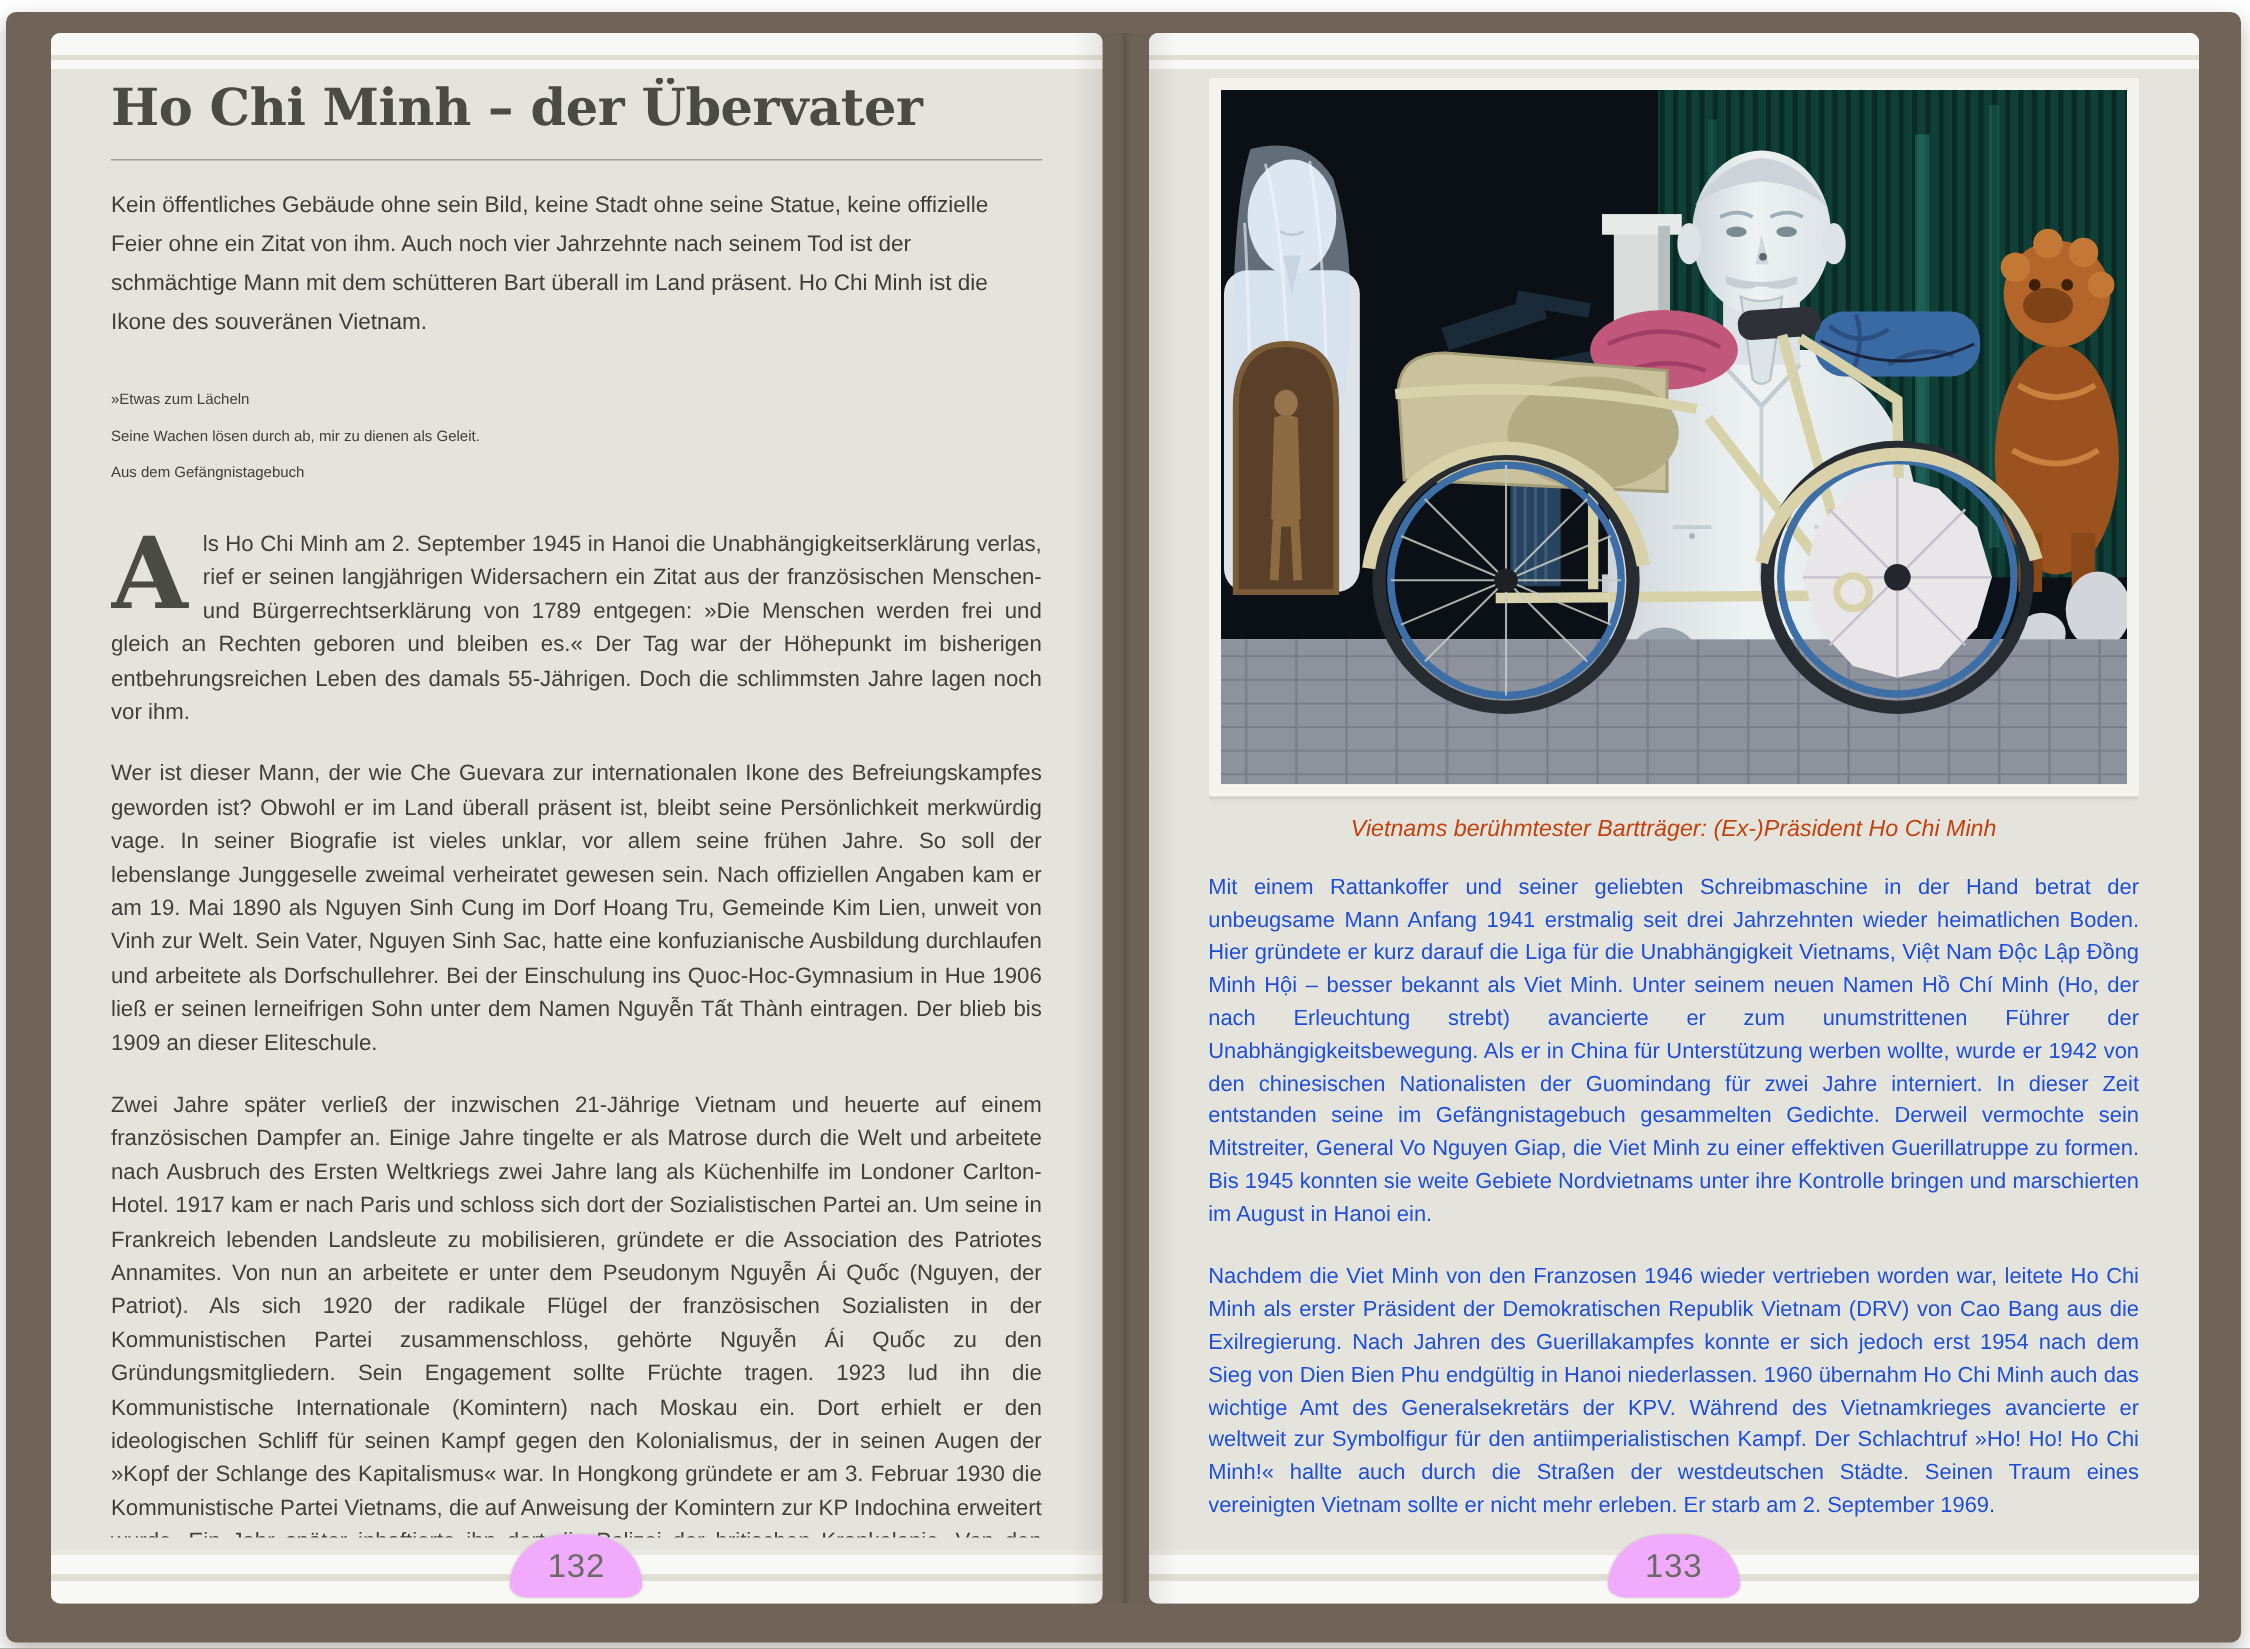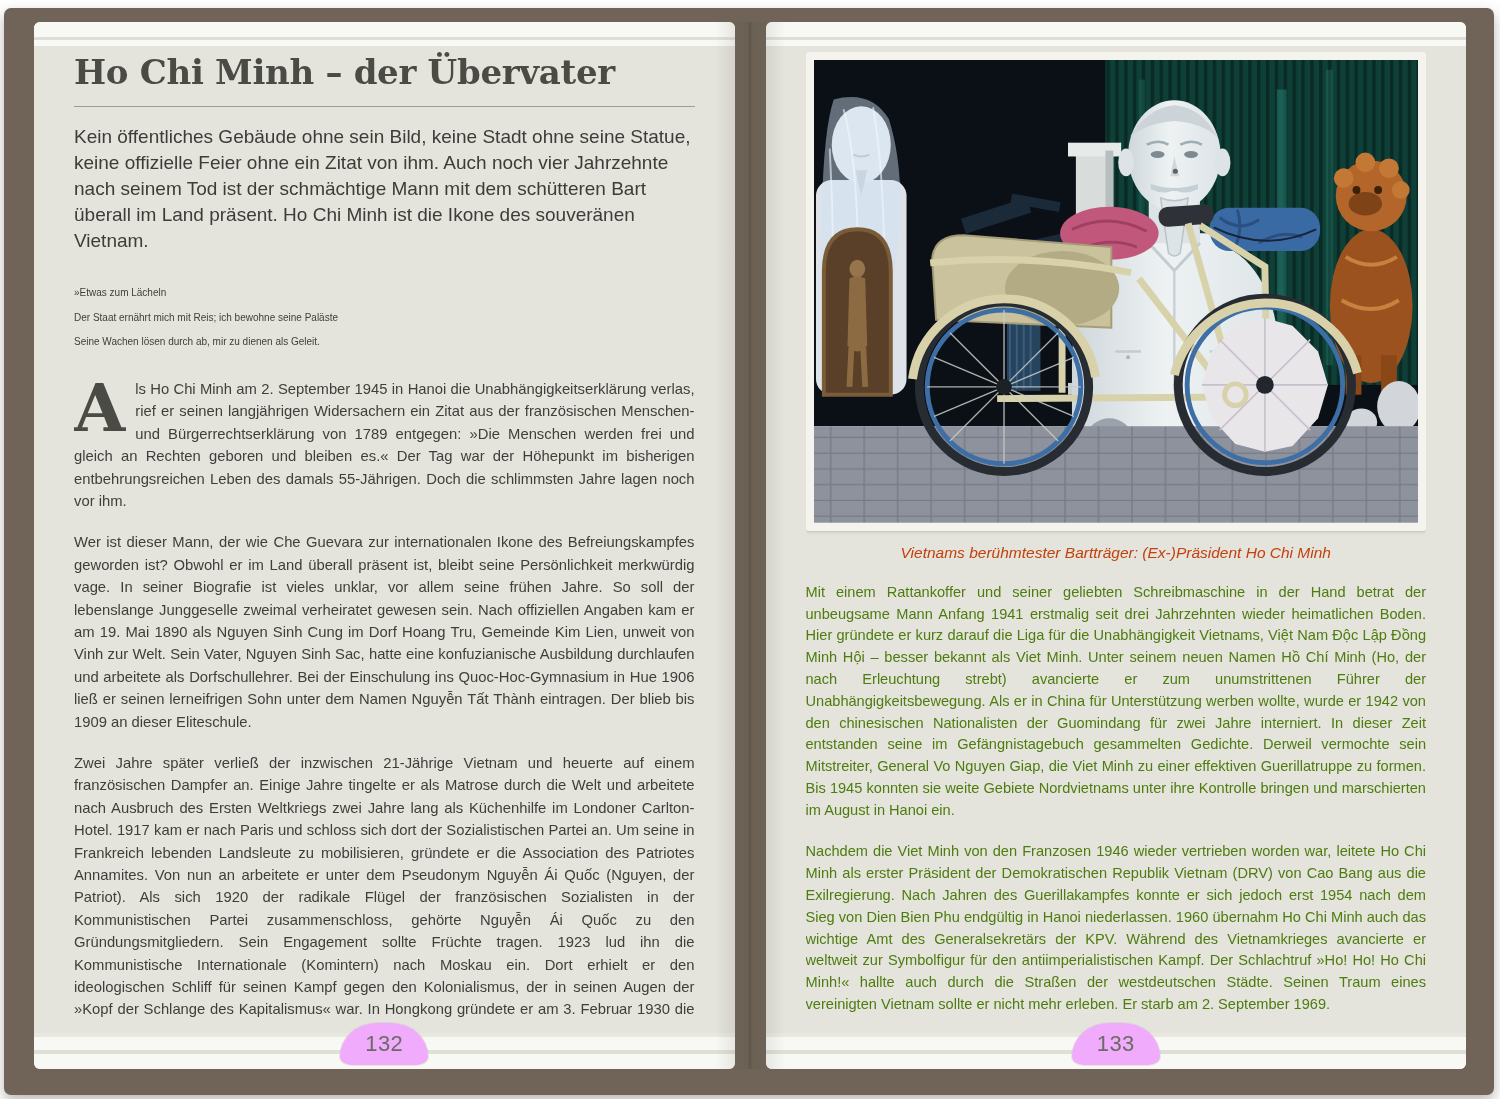--- a/index.html
+++ b/index.html
@@ -64,21 +64,21 @@
     overflow:hidden;
   }
   
   .chapter-title{
     font-family:"DejaVu Serif", serif;
     font-weight:bold;font-size:34px;line-height:1.1;
     color:#4b4b46;letter-spacing:-.3px;margin:2px 0 0 0;
   }
   .title-rule{height:1px;background:#9d9c94;margin:15px 0 17px 0;}
   .lead{
-    font-size:19px;line-height:26px;color:#3c3c39;margin:0;
+    font-size:15px;line-height:26px;color:#3c3c39;margin:0;
   }
   .poem{
     margin:27px 0 0 0;font-size:10px;line-height:24.5px;color:#3e3e3b;
   }
   .poem div{white-space:nowrap;}
   .bodypar{
     margin:19px 0 0 0;font-size:14.8px;line-height:22.4px;
     text-align:justify;color:#3e3e3b;
   }
   .bodypar.first{margin-top:23px;}
@@ -91,43 +91,43 @@
     background:#f4f3ee;padding:8px;border-radius:2px;
     box-shadow:0 1px 3px rgba(90,85,70,.25);
   }
   .photo-frame svg{display:block;width:100%;height:auto;}
   .caption{
     font-size:15.5px;font-style:italic;text-align:center;
     color:#c2410c;margin:13px 0 0 0;
   }
   .bodypar-r{
     margin:20px 0 0 0;font-size:14.6px;line-height:21.8px;
-    text-align:justify;color:#4d7c0f;
+    text-align:justify;color:#1d4ed8;
   }
 </style>
 </head>
 <body>
 
 <div class="book-cover"></div>
 <div class="page-stack"></div>
 
 <div class="spread">
 
   <div class="page page-left">
     <div class="band-top"></div>
     <div class="content">
       <h1 class="chapter-title">Ho Chi Minh – der Übervater</h1>
       <div class="title-rule"></div>
 
       <p class="lead">Kein öffentliches Gebäude ohne sein Bild, keine Stadt ohne seine Statue, keine offizielle Feier ohne ein Zitat von ihm. Auch noch vier Jahrzehnte nach seinem Tod ist der schmächtige Mann mit dem schütteren Bart überall im Land präsent. Ho Chi Minh ist die Ikone des souveränen Vietnam.</p>
 
       <div class="poem">
         <div>»Etwas zum Lächeln</div>
-        <div>Der Staat ernährt mich mit Reis; ich bewohne seine Paläste</div>
         <div>Seine Wachen lösen durch ab, mir zu dienen als Geleit.</div>
+        <div>Aus dem Gefängnistagebuch</div>
       </div>
 
       <p class="bodypar first"><span class="dropcap">A</span><span>ls Ho Chi Minh am 2. September 1945 in Hanoi die Unabhängigkeitserklärung verlas, rief er seinen langjährigen Widersachern ein Zitat aus der französischen Menschen- und Bürgerrechtserklärung von 1789 entgegen: »Die Menschen werden frei und gleich an Rechten geboren und bleiben es.« Der Tag war der Höhepunkt im bisherigen entbehrungsreichen Leben des damals 55-Jährigen. Doch die schlimmsten Jahre lagen noch vor ihm.</span></p>
 
       <p class="bodypar">Wer ist dieser Mann, der wie Che Guevara zur internationalen Ikone des Befreiungskampfes geworden ist? Obwohl er im Land überall präsent ist, bleibt seine Persönlichkeit merkwürdig vage. In seiner Biografie ist vieles unklar, vor allem seine frühen Jahre. So soll der lebenslange Junggeselle zweimal verheiratet gewesen sein. Nach offiziellen Angaben kam er am 19. Mai 1890 als Nguyen Sinh Cung im Dorf Hoang Tru, Gemeinde Kim Lien, unweit von Vinh zur Welt. Sein Vater, Nguyen Sinh Sac, hatte eine konfuzianische Ausbildung durchlaufen und arbeitete als Dorfschullehrer. Bei der Einschulung ins Quoc-Hoc-Gymnasium in Hue 1906 ließ er seinen lerneifrigen Sohn unter dem Namen Nguyễn Tất Thành eintragen. Der blieb bis 1909 an dieser Eliteschule.</p>
 
       <p class="bodypar">Zwei Jahre später verließ der inzwischen 21-Jährige Vietnam und heuerte auf einem französischen Dampfer an. Einige Jahre tingelte er als Matrose durch die Welt und arbeitete nach Ausbruch des Ersten Weltkriegs zwei Jahre lang als Küchenhilfe im Londoner Carlton-Hotel. 1917 kam er nach Paris und schloss sich dort der Sozialistischen Partei an. Um seine in Frankreich lebenden Landsleute zu mobilisieren, gründete er die Association des Patriotes Annamites. Von nun an arbeitete er unter dem Pseudonym Nguyễn Ái Quốc (Nguyen, der Patriot). Als sich 1920 der radikale Flügel der französischen Sozialisten in der Kommunistischen Partei zusammenschloss, gehörte Nguyễn Ái Quốc zu den Gründungsmitgliedern. Sein Engagement sollte Früchte tragen. 1923 lud ihn die Kommunistische Internationale (Komintern) nach Moskau ein. Dort erhielt er den ideologischen Schliff für seinen Kampf gegen den Kolonialismus, der in seinen Augen der »Kopf der Schlange des Kapitalismus« war. In Hongkong gründete er am 3. Februar 1930 die Kommunistische Partei Vietnams, die auf Anweisung der Komintern zur KP Indochina erweitert wurde. Ein Jahr später inhaftierte ihn dort die Polizei der britischen Kronkolonie. Von den Briten im Januar 1933 heimlich freigelassen, ging er nach Moskau zum Studium am Lenin-Institut. 1938 verließ er die Sowjetunion in Richtung China, um die dortige Kommunistische Partei zu unterstützen und den antifranzösischen Widerstand zu organisieren.</p>
     </div>
     <div class="band-bottom"></div>
     <div class="pagenum-bubble">

